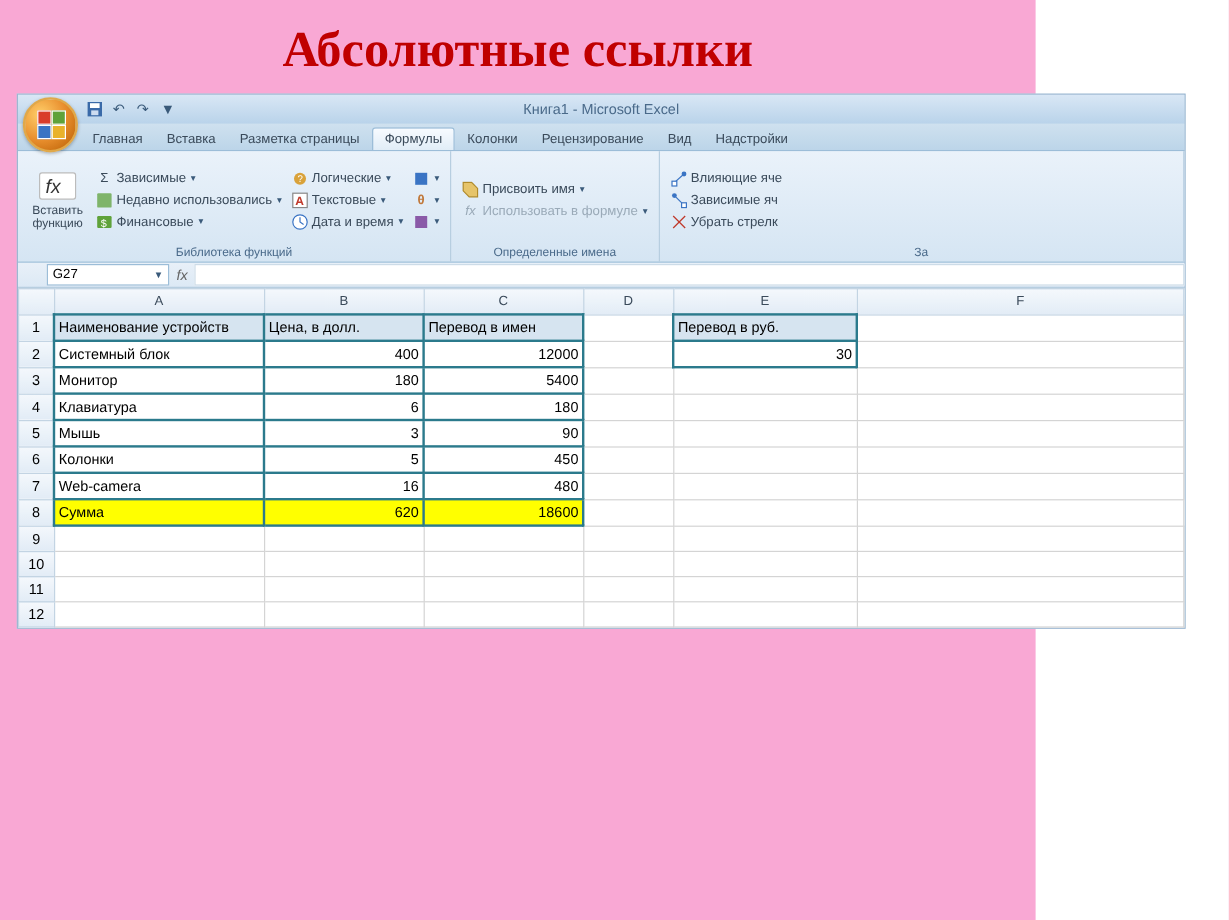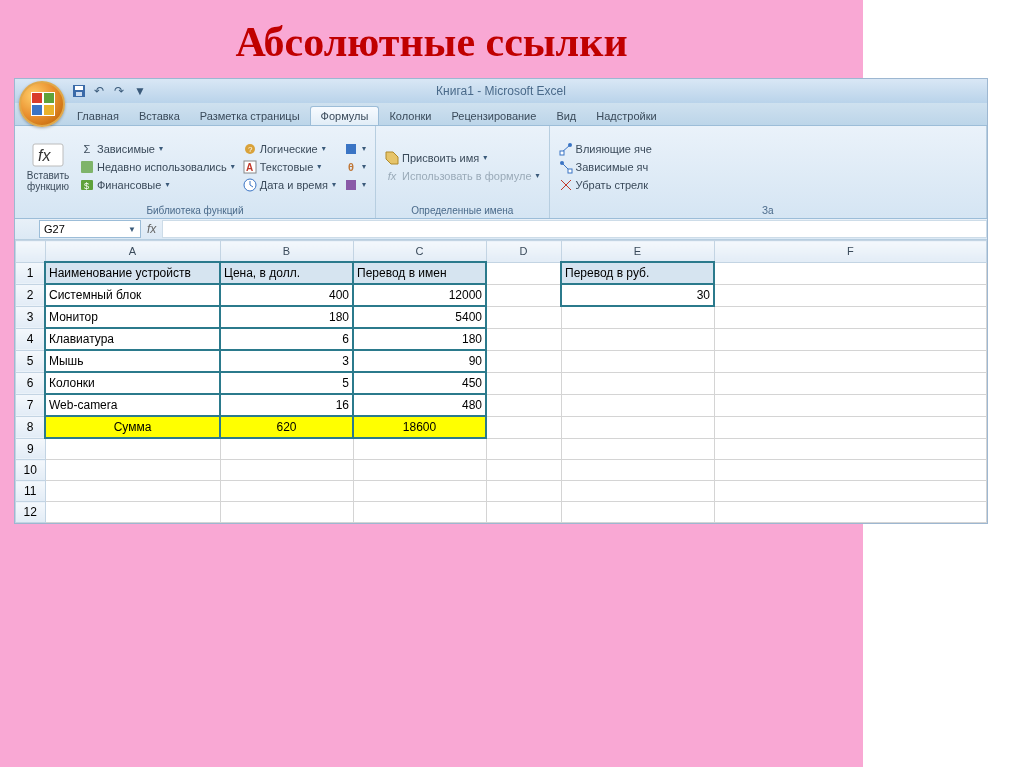--- a/index.html
+++ b/index.html
@@ -35,21 +35,21 @@
 .fxinput { flex:1; border:1px solid #cddce8; background:#fff; height:16px; }
 .sheet { background:#fff; }
 .sheet table { border-collapse:collapse; width:100%; }
 .sheet th { background:linear-gradient(#f4f8fc,#e2ecf6); border:1px solid #c3d4e3; font-weight:normal; font-size:11px; color:#3a4a5a; height:18px;}
 .sheet td { border:1px solid #d4d4d4; height:20px; padding:0 3px; font-size:12px; color:#000;}
 .rowhdr { background:linear-gradient(#f4f8fc,#e2ecf6); text-align:center; width:22px; color:#3a4a5a; border:1px solid #c3d4e3 !important;}
 .corner { background:linear-gradient(#f4f8fc,#e2ecf6); border:1px solid #c3d4e3 !important; width:22px;}
 .tbord td { border:2px solid #2b7a8c !important; }
 .tbord td.rowhdr { border:1px solid #c3d4e3 !important; }
 .num { text-align:right; }
-.hl td.dcell { background:#ffff00;text-align:center; }
+.hl td.dcell { background:#ffff00; }
 .hdrcell { background:#d6e4f0; }
 .e-box { border:2px solid #3a3a3a !important; }
 svg { display:block; }
 </style>
 </head>
 <body>
 
 <div class="slide">
   <div class="title">Абсолютные ссылки</div>
 

